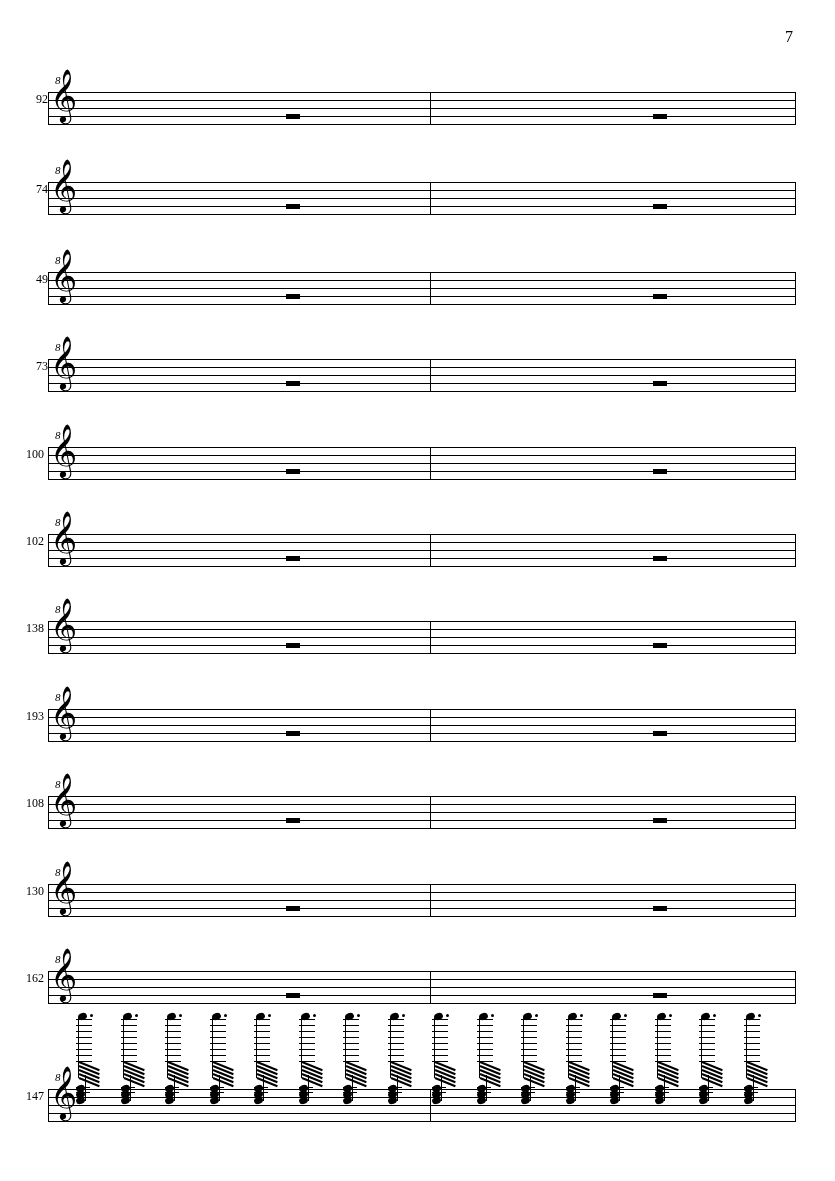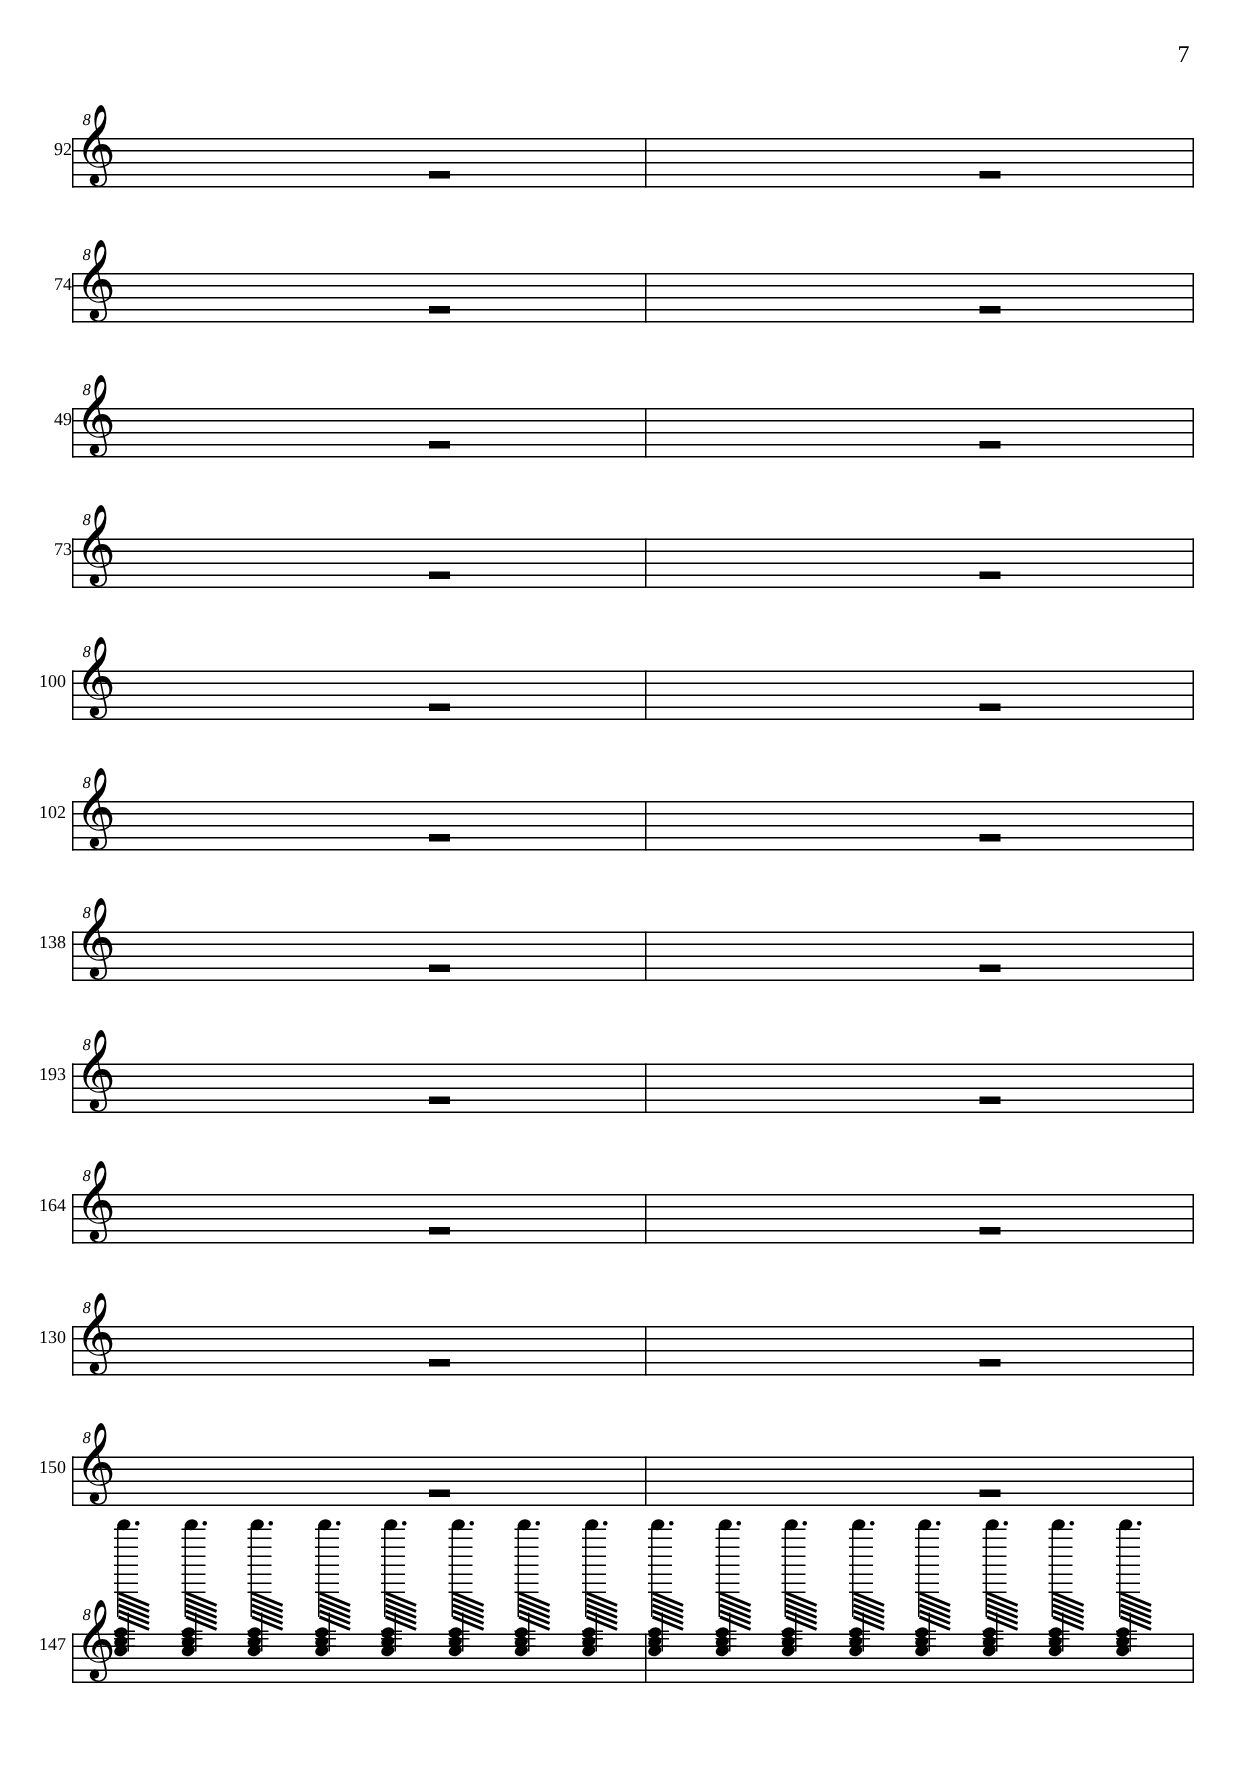--- a/index.html
+++ b/index.html
@@ -296,21 +296,21 @@
       <div class="line l4"></div>
       <div class="barline start"></div>
       <div class="barline mid"></div>
       <div class="barline end"></div>
       <div class="rest m1"></div>
       <div class="rest m2"></div>
     </div>
   </div>
 
   <div class="system" style="top:782px">
-    <div class="measure-number" style="left:14px; top:14px">164</div>
+    <div class="measure-number" style="left:14px; top:14px">108</div>
     <div class="clef">𝄞</div>
     <div class="clef-octave">8</div>
     <div class="staff">
       <div class="line l0"></div>
       <div class="line l1"></div>
       <div class="line l2"></div>
       <div class="line l3"></div>
       <div class="line l4"></div>
       <div class="barline start"></div>
       <div class="barline mid"></div>
@@ -332,21 +332,21 @@
       <div class="line l4"></div>
       <div class="barline start"></div>
       <div class="barline mid"></div>
       <div class="barline end"></div>
       <div class="rest m1"></div>
       <div class="rest m2"></div>
     </div>
   </div>
 
   <div class="system" style="top:957px">
-    <div class="measure-number" style="left:14px; top:14px">150</div>
+    <div class="measure-number" style="left:14px; top:14px">162</div>
     <div class="clef">𝄞</div>
     <div class="clef-octave">8</div>
     <div class="staff">
       <div class="line l0"></div>
       <div class="line l1"></div>
       <div class="line l2"></div>
       <div class="line l3"></div>
       <div class="line l4"></div>
       <div class="barline start"></div>
       <div class="barline mid"></div>

